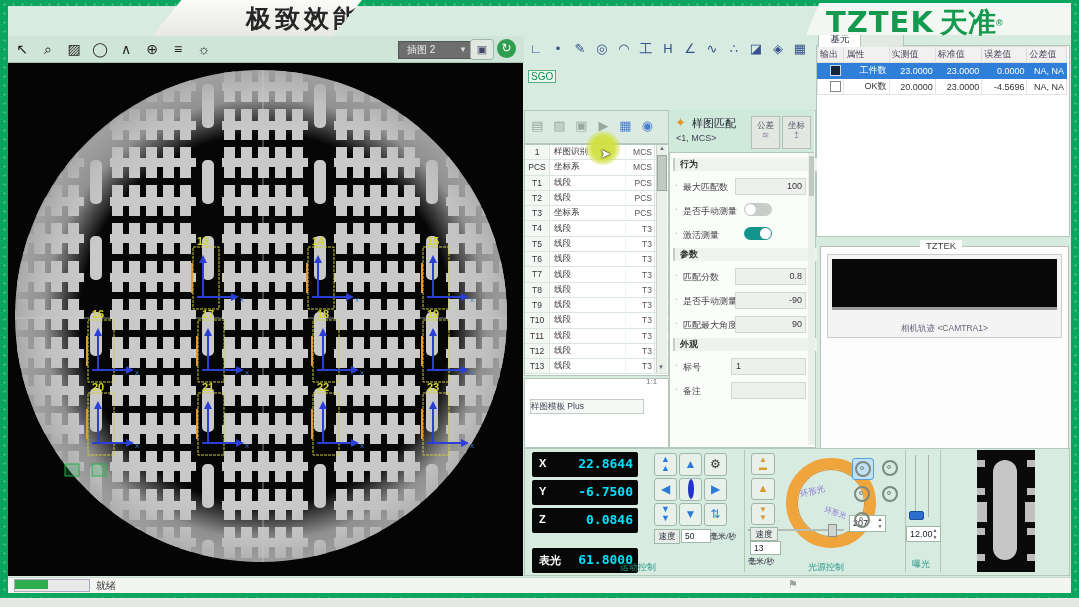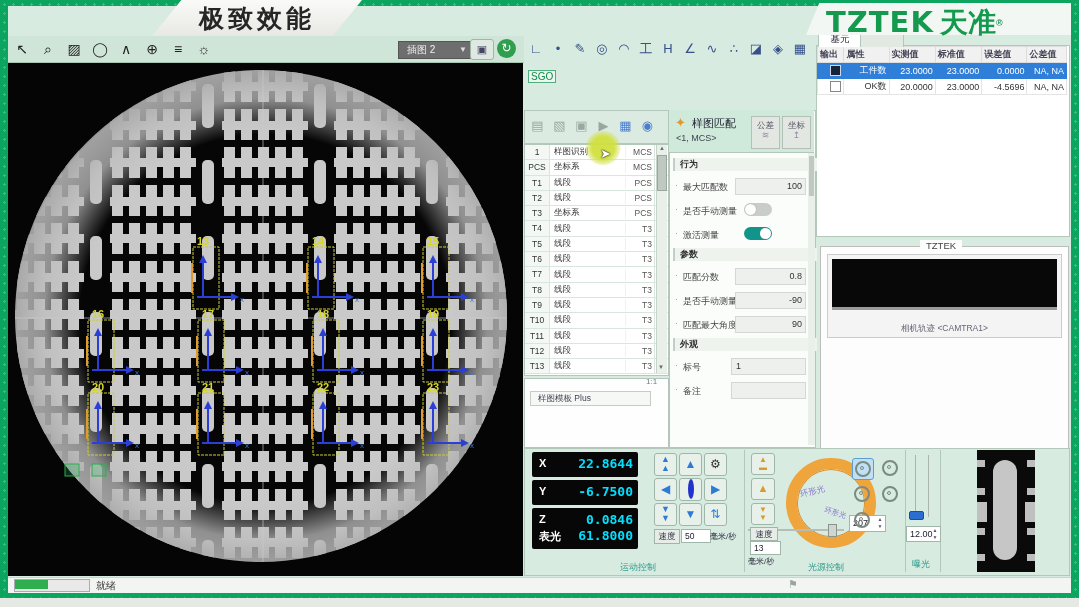--- a/index.html
+++ b/index.html
@@ -6,21 +6,21 @@
   #stage{position:relative;width:1079px;height:607px;background:#0ca55f;overflow:hidden;
          background-image:radial-gradient(rgba(255,255,255,.22) 1px,transparent 1.4px);background-size:9px 9px;}
   .p{position:absolute;}
   #app{left:8px;top:6px;width:1063px;height:583px;background:#d7ebe0;}
   #bottomgray{left:0;top:598px;width:1079px;height:9px;background:#e6e8e4;}
   
   #badge{left:0;top:0;width:182px;height:36px;background:#0aa35c;clip-path:polygon(0 0,100% 0,86% 100%,0 100%);
          z-index:60;display:flex;align-items:center;justify-content:center;}
   #badge span{color:#fff;font-size:27px;font-weight:bold;font-style:italic;letter-spacing:3px;text-shadow:1px 1px 0 #06713f;}
   #ribbon2{left:152px;top:0;width:210px;height:36px;background:linear-gradient(#fafaf8,#e8e8e4);
-         clip-path:polygon(14% 0,100% 0,86% 100%,0 100%);z-index:59;display:flex;align-items:center;justify-content:center;}
+         clip-path:polygon(14% 0,100% 0,86% 100%,0 100%);z-index:59;display:flex;align-items:center;justify-content:flex-end;}
   #ribbon2 span{color:#262626;font-size:25px;font-weight:bold;letter-spacing:4px;}
   #logoband{left:806px;top:3px;width:265px;height:32px;background:#f3f7f3;clip-path:polygon(5% 0,100% 0,100% 100%,0 100%);z-index:61;}
   #logo{left:826px;top:4px;z-index:62;color:#149a4e;font-weight:bold;white-space:nowrap;}
   #logo .en{font-size:29px;letter-spacing:1px;font-family:"DejaVu Sans",sans-serif;}
   #logo .cn{font-size:28px;margin-left:6px;}
   #logo sup{font-size:9px;}
   
   #camtb{left:8px;top:36px;width:516px;height:26px;background:#cfe5d8;border-bottom:1px solid #a8c4b2;z-index:10;}
   .tbi{display:inline-block;width:22px;height:22px;margin:2px 1px 0 3px;text-align:center;line-height:22px;
        font-size:14px;color:#222;}
@@ -47,22 +47,22 @@
   .flrow{display:flex;height:14.3px;border-bottom:1px solid #d9e6dd;font-size:8.5px;color:#333;align-items:center;}
   .flid{width:24px;text-align:center;border-right:1px solid #d9e6dd;background:#f4f8f5;height:100%;line-height:14px;}
   .flname{flex:1;padding-left:4px;border-right:1px solid #eef3ef;}
   .flframe{width:26px;text-align:right;padding-right:2px;color:#555;}
   .flchk{width:13px;text-align:center;color:#1f9e4f;font-weight:bold;border-left:1px solid #d9e6dd;height:100%;line-height:14px;}
   #flscroll{left:656px;top:145px;width:10px;height:228px;background:#e9efe9;border-left:1px solid #c6d4c9;z-index:6;
             font-size:6px;color:#667;text-align:center;}
   #flthumb{left:657px;top:155px;width:8px;height:34px;background:#bfc9c2;border:1px solid #9aa79e;z-index:7;}
   
   #tplbox{left:524px;top:378px;width:143px;height:68px;background:#fdfefd;border:1px solid #b3c8ba;}
-  #tpllabel{left:530px;top:391px;width:112px;height:13px;border:1px solid #c2cec5;background:#f6f8f6;
-            font-size:8.5px;color:#445;line-height:13px;padding-left:7px;}
+  #tpllabel{left:530px;top:399px;width:112px;height:13px;border:1px solid #c2cec5;background:#f6f8f6;
+            font-size:8.5px;color:#445;line-height:13px;padding-left:0;}
   #tplratio{left:646px;top:377px;font-size:8px;color:#778;z-index:6;}
   
   #mpanel{left:669px;top:110px;width:145px;height:336px;background:#fbfdfb;border:1px solid #b3c8ba;}
   #mphead{left:669px;top:110px;width:145px;height:42px;background:#cfe9da;border-bottom:1px solid #b3c8ba;z-index:6;}
   #mpicon{left:675px;top:115px;font-size:13px;color:#e2992c;z-index:7;}
   #mptitle{left:692px;top:116px;font-size:11px;color:#223;z-index:7;}
   #mpsub{left:676px;top:133px;font-size:9px;color:#445;z-index:7;}
   .mpbtn{width:27px;height:28px;background:#e3e7e2;border:1px solid #b6beb8;z-index:7;font-size:8.5px;color:#556;
          text-align:center;line-height:10px;padding-top:3px;}
   .mpbtn .g{display:block;font-size:9px;color:#98a;}
@@ -79,21 +79,21 @@
   .toggle.on{background:#11948a;}
   .toggle.on .knob{left:auto;right:1px;}
   #mpscroll{left:808px;top:153px;width:7px;height:292px;background:#e9efe9;z-index:6;}
   #mpthumb{left:809px;top:156px;width:5px;height:40px;background:#bfc9c2;z-index:7;}
   
   #rpanel{left:816px;top:45px;width:252px;height:190px;background:#fff;border:1px solid #b3c8ba;}
   .rtab{top:29px;height:17px;z-index:8;font-size:9.5px;text-align:center;line-height:17px;border:1px solid #b3c8ba;border-bottom:none;}
   #rtab1{left:818px;width:42px;background:#fff;color:#223;}
   #rtab2{left:860px;width:42px;background:#e2e9e3;color:#667;}
   #rtable{left:817px;top:46px;width:250px;z-index:6;border-collapse:collapse;font-size:9px;color:#333;}
-  #rtable th{background:#f1f1f1;border:1px solid #ddd;font-weight:bold;color:#445;height:15px;padding:0 2px;text-align:left;}
+  #rtable th{background:#f1f1f1;border:1px solid #ddd;font-weight:normal;color:#445;height:15px;padding:0 2px;text-align:left;}
   #rtable td{border:1px solid #e4e4e4;height:15px;padding:0 2px;white-space:nowrap;overflow:hidden;text-align:right;}
   #rtable tr.sel td{background:#2f7fd9;color:#fff;border-color:#2f7fd9;}
   td.num{text-align:right;}
   .cb{display:inline-block;width:9px;height:9px;border:1px solid #888;background:#fff;vertical-align:middle;}
   .cb.on{background:#16243a;border-color:#cfd8e8;}
   
   #tracks{left:820px;top:246px;width:247px;height:212px;background:#fdfdfd;border:1px solid #bdbdbd;}
   #trtitle{left:920px;top:240px;background:#fdfdfd;padding:0 6px;font-size:9.5px;color:#444;z-index:7;}
   .trbox{left:827px;width:233px;background:#f4f4f4;border:1px solid #ccc;z-index:6;}
   .trblack{position:absolute;left:4px;top:4px;right:4px;height:48px;background:#080808;border-bottom:3px solid #9a9a9a;}
@@ -522,21 +522,21 @@
         <span class="lcdval">22.8644</span>
       </div>
       <div class="lcdrow" style="top: 28px;">
         <span class="lcdlab">Y</span>
         <span class="lcdval">-6.7500</span>
       </div>
       <div class="lcdrow" style="top: 56px;">
         <span class="lcdlab">Z</span>
         <span class="lcdval">0.0846</span>
       </div>
-      <div class="lcdrow" style="top: 72px;">
+      <div class="lcdrow" style="top: 96px;">
         <span class="lcdlab">表光</span>
         <span class="lcdval">61.8000</span>
       </div>
     </div>
 
   <div class="p jbtn" style="left:654px;top:453px;">
       <span class="two">▲<br>▲</span>
     </div>
   <div class="p jbtn" style="left:679px;top:453px;"><span>▲</span></div>
   <div class="p jbtn dark" style="left:704px;top:453px;"><span>⚙</span></div>

